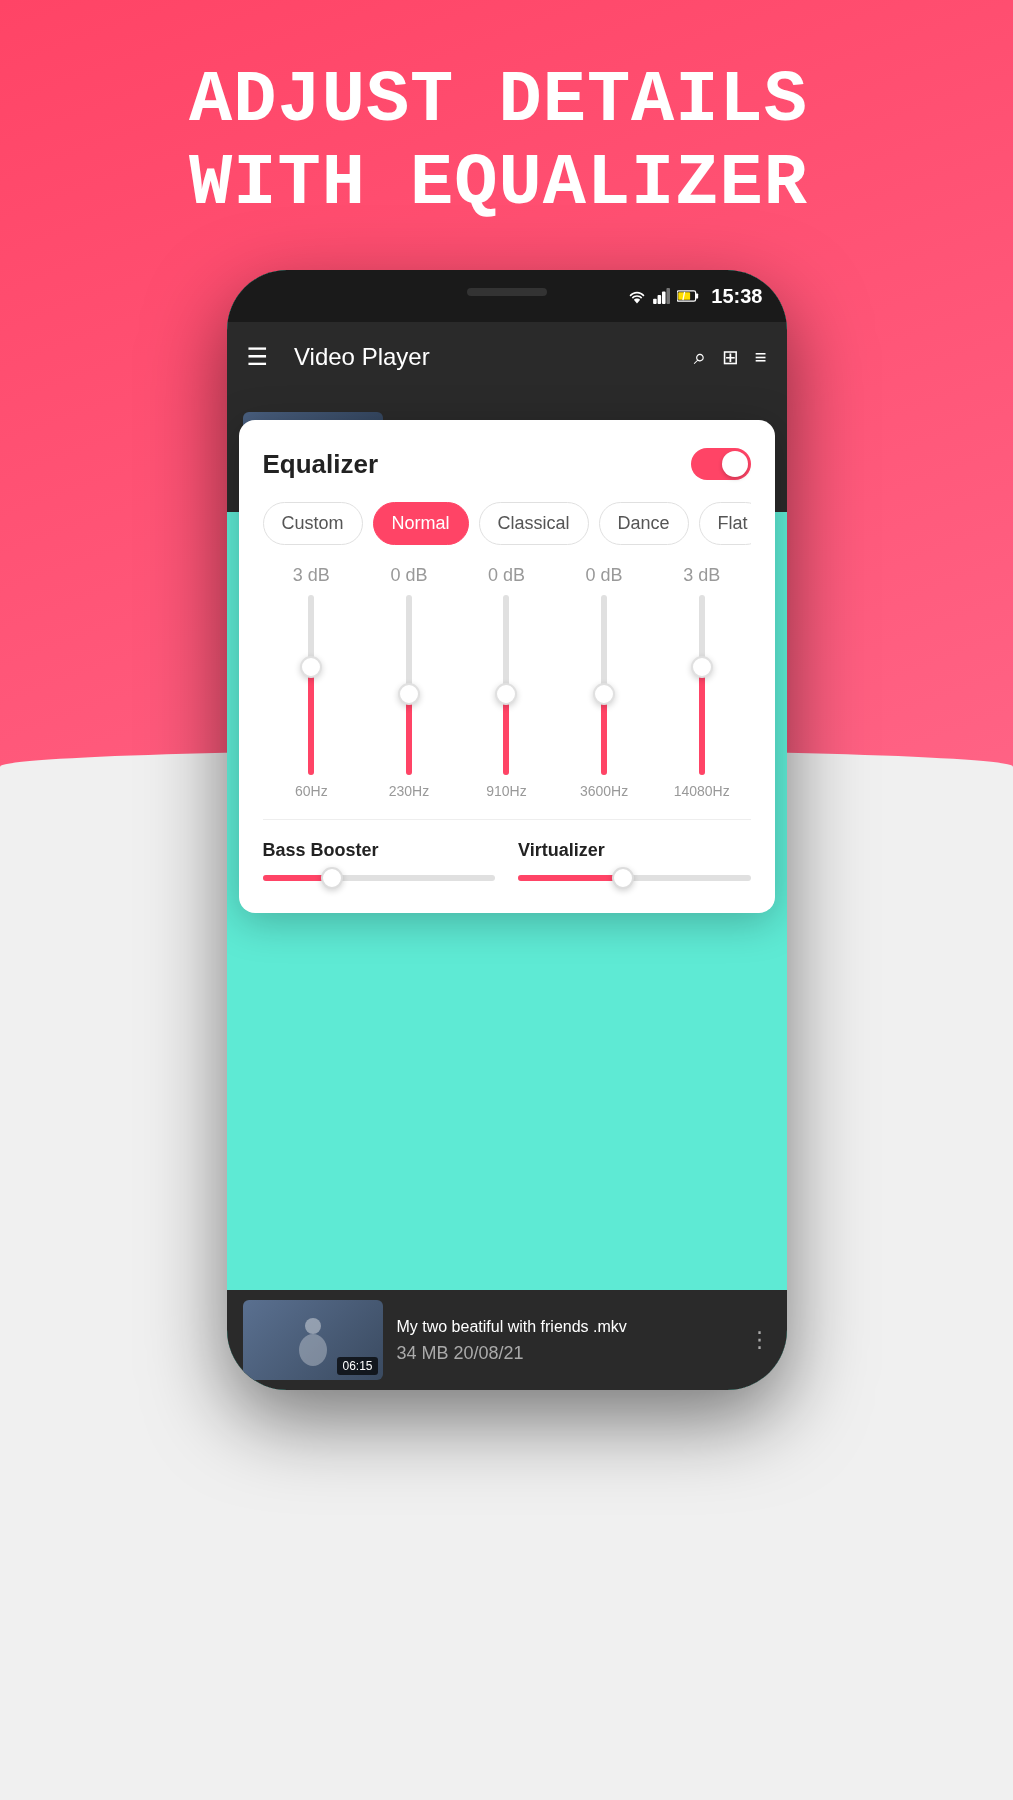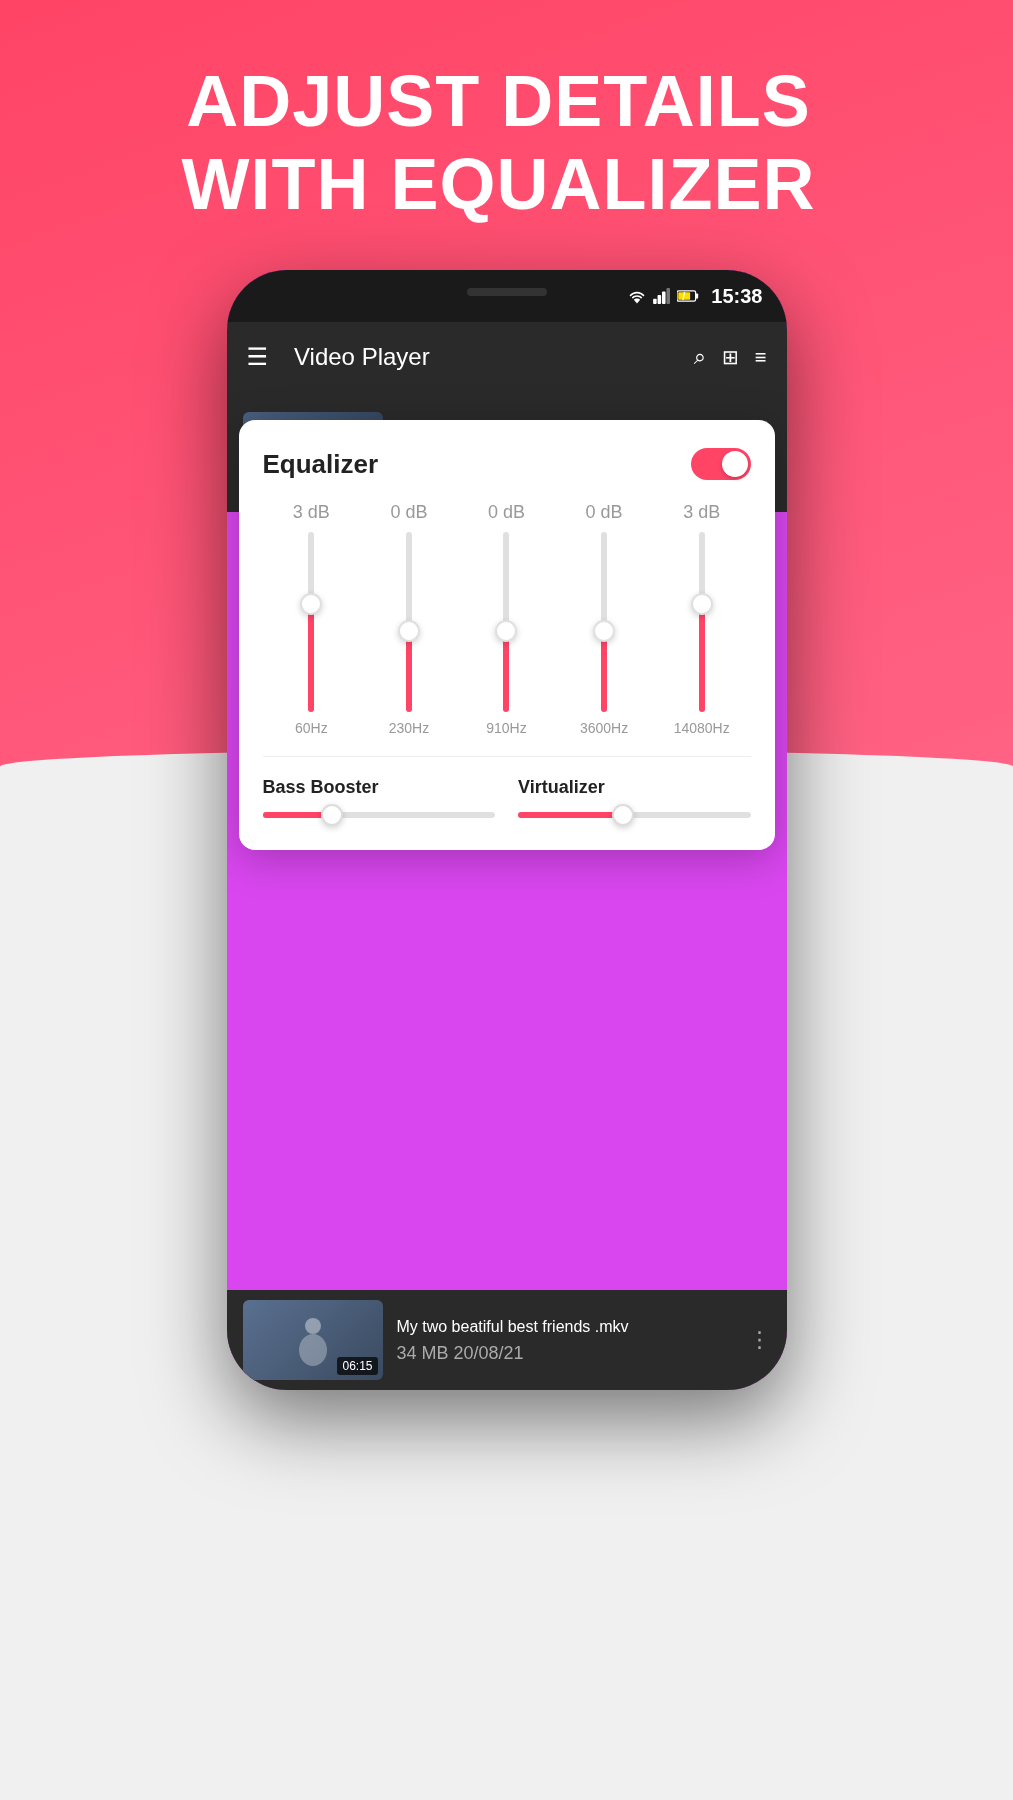--- a/index.html
+++ b/index.html
@@ -36,20 +36,21 @@
       left: 0; right: 16px;
       text-align: center;
       z-index: 5;
       color: white;
       font-size: 72px;
       font-weight: 900;
       line-height: 1.15;
       letter-spacing: 1px;
       text-transform: uppercase;
       padding: 0 47px;
+      font-family: Liberation Mono, monospace;
     }
 
     
     .phone-shell {
       position: absolute;
       top: 270px;
       left: 50%;
       transform: translateX(-50%);
       width: 560px;
       height: 1120px;
@@ -72,21 +73,21 @@
       border-radius: 4px;
       z-index: 20;
     }
 
     
     .phone-screen {
       position: absolute;
       top: 0; left: 0; right: 0; bottom: 0;
       border-radius: 60px;
       overflow: hidden;
-      background: #d946ef;
+      background: #5eead4;
     }
 
     
     .status-bar {
       height: 52px;
       background: #1a1a1a;
       display: flex;
       align-items: center;
       justify-content: flex-end;
       padding: 0 24px;
@@ -415,20 +416,27 @@
 
     <div class="eq-dialog">
 
       <div class="eq-header">
         <span class="eq-title">Equalizer</span>
         <div class="toggle-switch">
           <div class="toggle-knob"></div>
         </div>
       </div>
 
+      <div class="preset-chips">
+        <div class="chip">Custom</div>
+        <div class="chip active">Normal</div>
+        <div class="chip">Classical</div>
+        <div class="chip">Dance</div>
+        <div class="chip">Flat</div>
+      </div>
 
       <div class="eq-sliders">
 
         <div class="eq-band">
           <div class="eq-db-label">3 dB</div>
           <div class="eq-slider-track">
             <div class="eq-slider-fill" style="height:60%;"></div>
             <div class="eq-slider-thumb" style="bottom:60%; margin-bottom:-11px;"></div>
           </div>
           <div class="eq-hz-label">60Hz</div>
@@ -500,21 +508,21 @@
         <div class="video-thumb" style="background:#444;">
           <div style="width:100%;height:100%;background:linear-gradient(135deg,#5a7090 0%,#3a4a60 100%);display:flex;align-items:center;justify-content:center;">
             <svg width="60" height="60" viewBox="0 0 60 60">
               <circle cx="30" cy="16" r="8" fill="rgba(255,255,255,0.4)"></circle>
               <ellipse cx="30" cy="40" rx="14" ry="16" fill="rgba(255,255,255,0.3)"></ellipse>
             </svg>
           </div>
           <div class="video-duration-badge">06:15</div>
         </div>
         <div class="video-info">
-          <div class="video-title" style="font-size:16px;">My two beatiful best friends .mkv</div>
+          <div class="video-title" style="font-size:16px;">My two beatiful with friends .mkv</div>
           <div class="video-meta">34 MB   20/08/21</div>
         </div>
         <span class="video-menu-dot">⋮</span>
       </div>
 
     </div>
 
   </div>
 </div>
 

